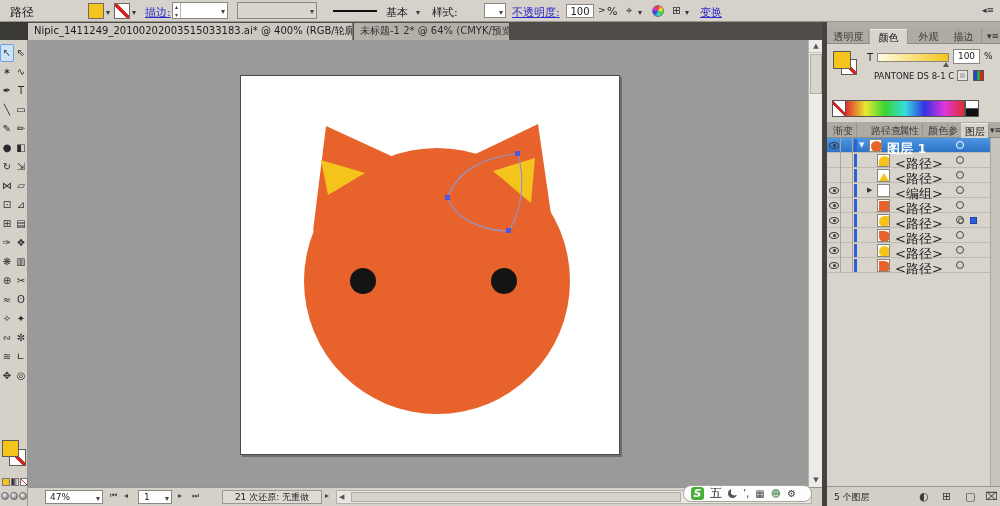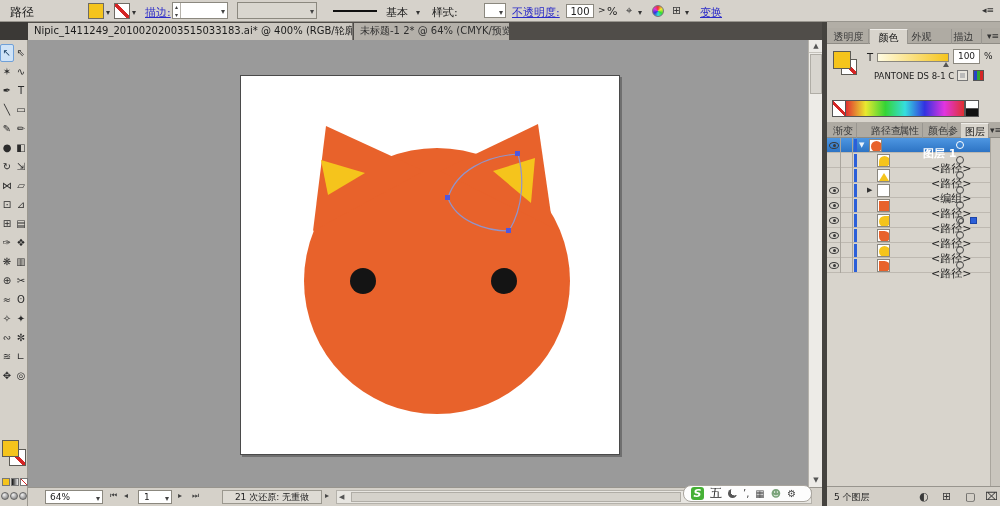--- a/index.html
+++ b/index.html
@@ -131,21 +131,21 @@
                      border-right:1px solid #a9a59d; }
   .lrow .bluebar { position:absolute; left:27px; top:1px; width:3px; height:13px; background:#2b5fd9; }
   .eye { position:absolute; left:2px; top:4px; width:10px; height:7px; border:1px solid #3a3a3a;
          border-radius:50%; }
   .eye::after { content:''; position:absolute; left:2.5px; top:1px; width:3px; height:3px;
                 background:#3a3a3a; border-radius:50%; }
   .ltri { position:absolute; top:3px; font-size:7px; color:#333; }
   .lthumb { position:absolute; top:1px; width:13px; height:13px; background:#fff;
             border:1px solid #8a877f; overflow:hidden; }
   .lthumb .shape { position:absolute; }
-  .lname { position:absolute; top:8px; font-size:11px; color:#222; white-space:nowrap;margin-left:36px; }
+  .lname { position:absolute; top:2px; font-size:13px; color:#222; white-space:nowrap; }
   .ltarget { position:absolute; left:129px; top:3px; width:8px; height:8px; border:1px solid #4a4a4a;
              border-radius:50%; }
   .ltarget.double::after { content:''; position:absolute; left:1px; top:1px; width:4px; height:4px;
              border:1px solid #4a4a4a; border-radius:50%; }
   .lsel-sq { position:absolute; left:143px; top:4px; width:7px; height:7px; background:#2b5fd9;
              border:1px solid #1c44a8; }
   .lrow.selected { background:linear-gradient(#4e97e2,#2d74c4); }
   .lrow.selected .lname { color:#fff; }
   .lrow.selected .ltarget { border-color:#fff; }
   #layers-footer { left:0; top:464px; width:173px; height:20px; background:#d3cfc7;
@@ -277,21 +277,21 @@
   </div>
   <div id="vscroll" class="abs">
     <div class="scr-arrow" style="border-bottom:1px solid #c5c2bb">▲</div>
     <div id="vthumb" class="abs"></div>
     <div class="scr-arrow abs" style="bottom:0">▼</div>
   </div>
 </div>
 
 <div id="status-bar" class="abs">
   <div id="zoom-box" class="abs">
-    <span>64%</span>
+    <span>47%</span>
     <span class="fld-dd" style="margin-top:2px">▾</span>
   </div>
   <span class="abs nav-btn" style="left:110px">⏮</span>
   <span class="abs nav-btn" style="left:124px">◂</span>
   <div id="ab-box" class="abs">
     <span>1</span>
     <span class="fld-dd" style="margin-top:2px">▾</span>
   </div>
   <span class="abs nav-btn" style="left:178px">▸</span>
   <span class="abs nav-btn" style="left:192px">⏭</span>
@@ -315,21 +315,21 @@
   <span class="ime-item" style="color:#7aa37a">☻</span>
   <span class="ime-item">⚙</span>
 </div>
 
 <div id="dock-divider" class="abs"></div>
 <div id="dock" class="abs">
 
   <div class="abs panel-tabs" style="top:6px">
     <span class="abs ptab" style="left:2px;width:40px">透明度</span>
     <span class="abs ptab active" style="left:43px;width:38px">颜色</span>
-    <span class="abs ptab" style="left:65px;width:60px">外观</span>
+    <span class="abs ptab" style="left:72px;width:60px">外观</span>
     <span class="abs ptab" style="left:119px;width:36px">描边</span>
     <span class="abs pmenu" style="left:160px">▾≡</span>
   </div>
   <div id="color-panel-body" class="abs">
     <div id="cp-fill" class="abs"></div>
     <div id="cp-stroke" class="abs"></div>
     <span id="cp-t" class="abs">T</span>
     <div id="cp-slider" class="abs"></div>
     <div id="cp-handle" class="abs"></div>
     <div id="cp-val" class="abs">100</div>

